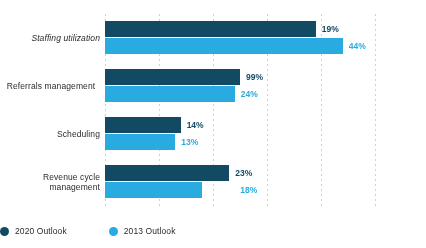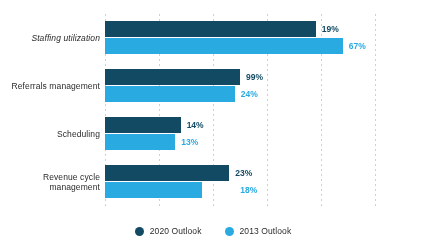--- a/index.html
+++ b/index.html
@@ -92,23 +92,22 @@
   }
 
   
   #legend {
     position: absolute;
     left: 0;
     top: 222px;
     width: 426px;
     height: 18px;
     display: flex;
-    justify-content: center;
     align-items: center;
-    gap: 23px;
+    gap: 42px;
   }
   .legend-item {
     display: flex;
     align-items: center;
     gap: 6px;
   }
   .legend-dot {
     width: 9px;
     height: 9px;
     border-radius: 50%;
@@ -121,37 +120,37 @@
     letter-spacing: 0.1px;
   }
 </style>
 </head>
 <body>
 
 <div id="chart-root">
 
   <div id="cat-labels">
       <div class="cat-label" style="top: 18.5px; font-style: italic;">Staffing utilization</div>
-      <div class="cat-label" style="top: 66.5px;">Referrals management</div>
+      <div class="cat-label" style="top: 66.5px; text-align: center;">Referrals management</div>
       <div class="cat-label" style="top: 114.5px;">Scheduling</div>
       <div class="cat-label" style="top: 157.5px;">Revenue cycle management</div>
     </div>
 
   <div id="plot-area">
       <div class="gridline" style="left: 0px;"></div>
       <div class="gridline" style="left: 54.0309px;"></div>
       <div class="gridline" style="left: 108.062px;"></div>
       <div class="gridline" style="left: 162.093px;"></div>
       <div class="gridline" style="left: 216.123px;"></div>
       <div class="gridline" style="left: 270.154px;"></div>
       <div class="cat-group" style="top: 7px; height: 33px;">
         <div class="bar s0" title="Staffing utilization — 2020 Outlook: 39%" style="width: 210.72px; background: rgb(19, 74, 99);"></div>
         <div class="bar-value s0" style="left: 216.72px; color: rgb(19, 74, 99);">19%</div>
         <div class="bar s1" title="Staffing utilization — 2021 Outlook: 44%" style="width: 237.736px; background: rgb(41, 171, 226);"></div>
-        <div class="bar-value s1" style="left: 243.736px; color: rgb(41, 171, 226);">67%</div>
+        <div class="bar-value s1" style="left: 243.736px; color: rgb(41, 171, 226);">44%</div>
       </div>
       <div class="cat-group" style="top: 55px; height: 33px;">
         <div class="bar s0" title="Referrals management — 2020 Outlook: 25%" style="width: 135.077px; background: rgb(19, 74, 99);"></div>
         <div class="bar-value s0" style="left: 141.077px; color: rgb(19, 74, 99);">99%</div>
         <div class="bar s1" title="Referrals management — 2021 Outlook: 24%" style="width: 129.674px; background: rgb(41, 171, 226);"></div>
         <div class="bar-value s1" style="left: 135.674px; color: rgb(41, 171, 226);">24%</div>
       </div>
       <div class="cat-group" style="top: 103px; height: 33px;">
         <div class="bar s0" title="Scheduling — 2020 Outlook: 14%" style="width: 75.6432px; background: rgb(19, 74, 99);"></div>
         <div class="bar-value s0" style="left: 81.6432px; color: rgb(19, 74, 99);">14%</div>

